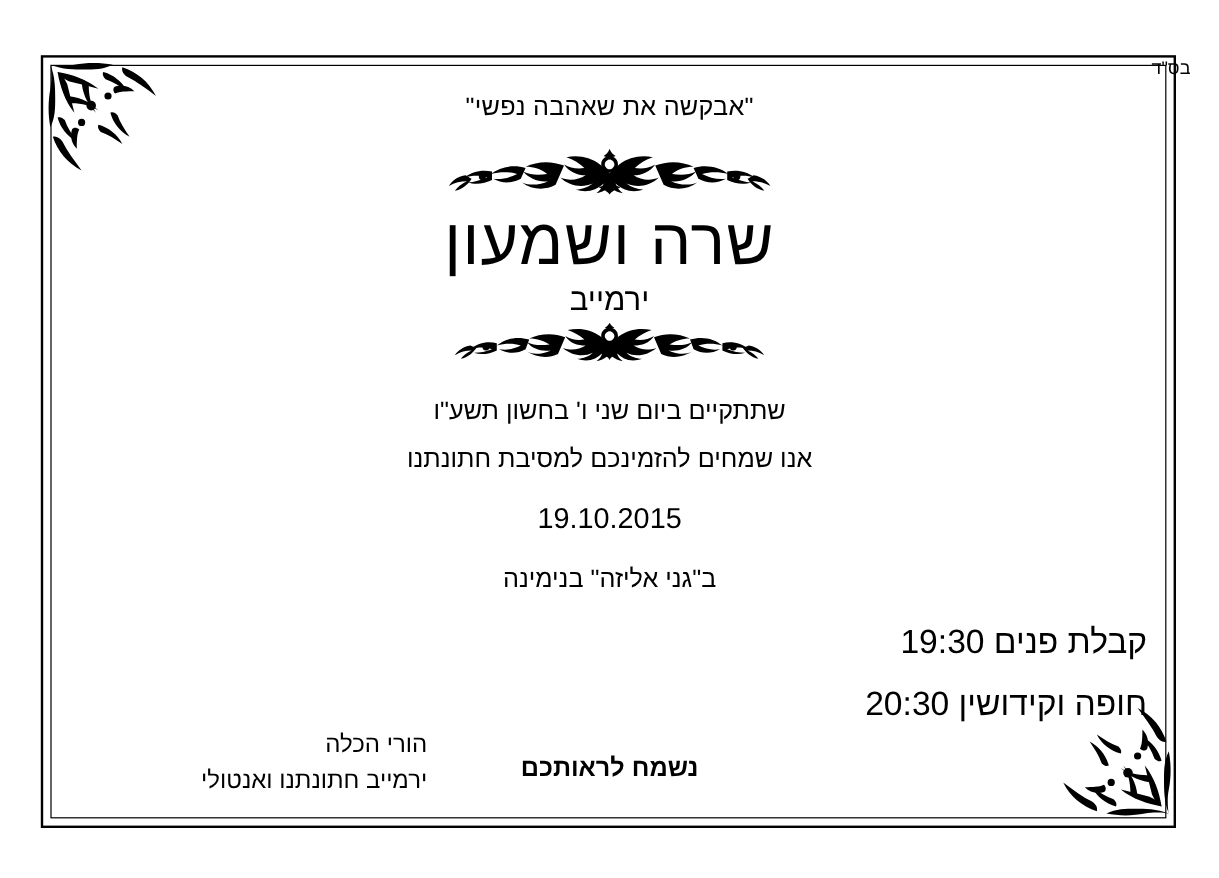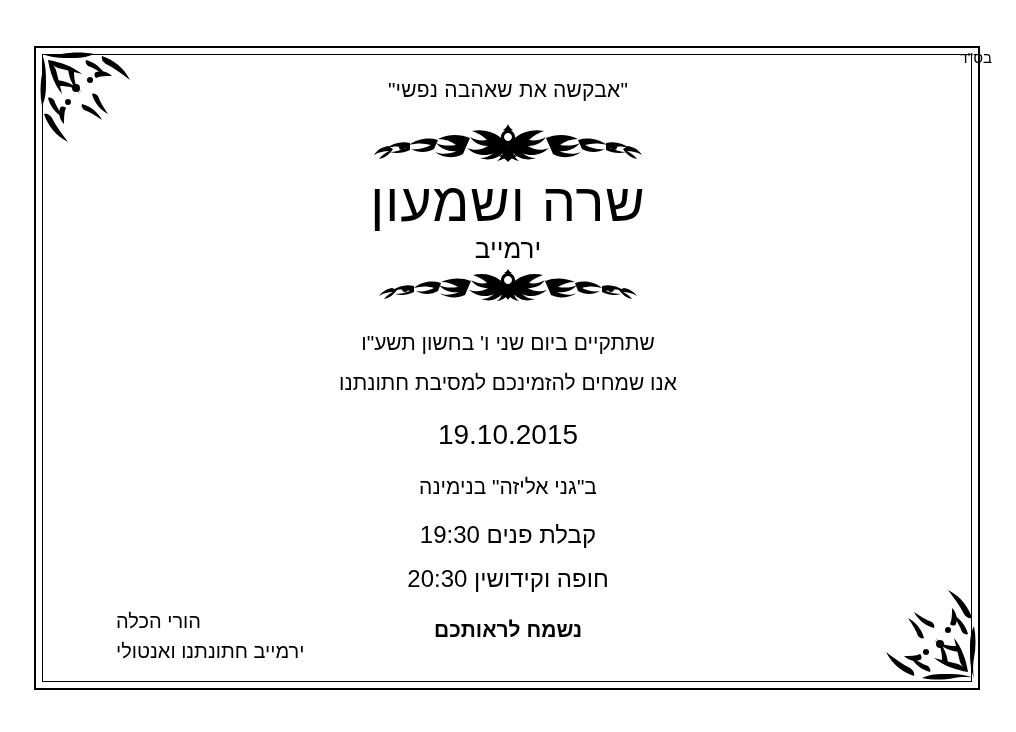--- a/index.html
+++ b/index.html
@@ -106,42 +106,42 @@
 
   .body-line {
     font-size: 21px;
     line-height: 1.9;
   }
   .invite-block { margin-top: 22px; }
 
   .date {
     margin-top: 16px;
     margin-bottom: 24px;
-    font-size: 28px;
+    font-size: 24px;
     direction: ltr;
   }
 
   .venue { font-size: 21px; margin-top: 6px; }
   .times { margin-top: 14px; }
-  .time-line { font-size: 24px; line-height: 1.85; }
+  .time-line { font-size: 28px; line-height: 1.85; text-align: right; }
   .closing { font-size: 21px; margin-top: 16px; font-weight: bold; }
 
   
   .parents {
     position: absolute;
     left: 0;
     right: 0;
     bottom: 10px;
     display: flex;
     flex-direction: row;
     justify-content: space-between;
     padding: 0 56px;
     box-sizing: border-box;
   }
-  .parents-col { text-align: left; min-width: 240px; }
+  .parents-col { text-align: right; min-width: 240px; }
   .parents-title { font-size: 20px; line-height: 1.5; }
   .parents-names { font-size: 20px; line-height: 1.5; }
 </style>
 </head>
 <body>
 
 <div class="page">
 
   <div class="bsd">בס"ד</div>
 

